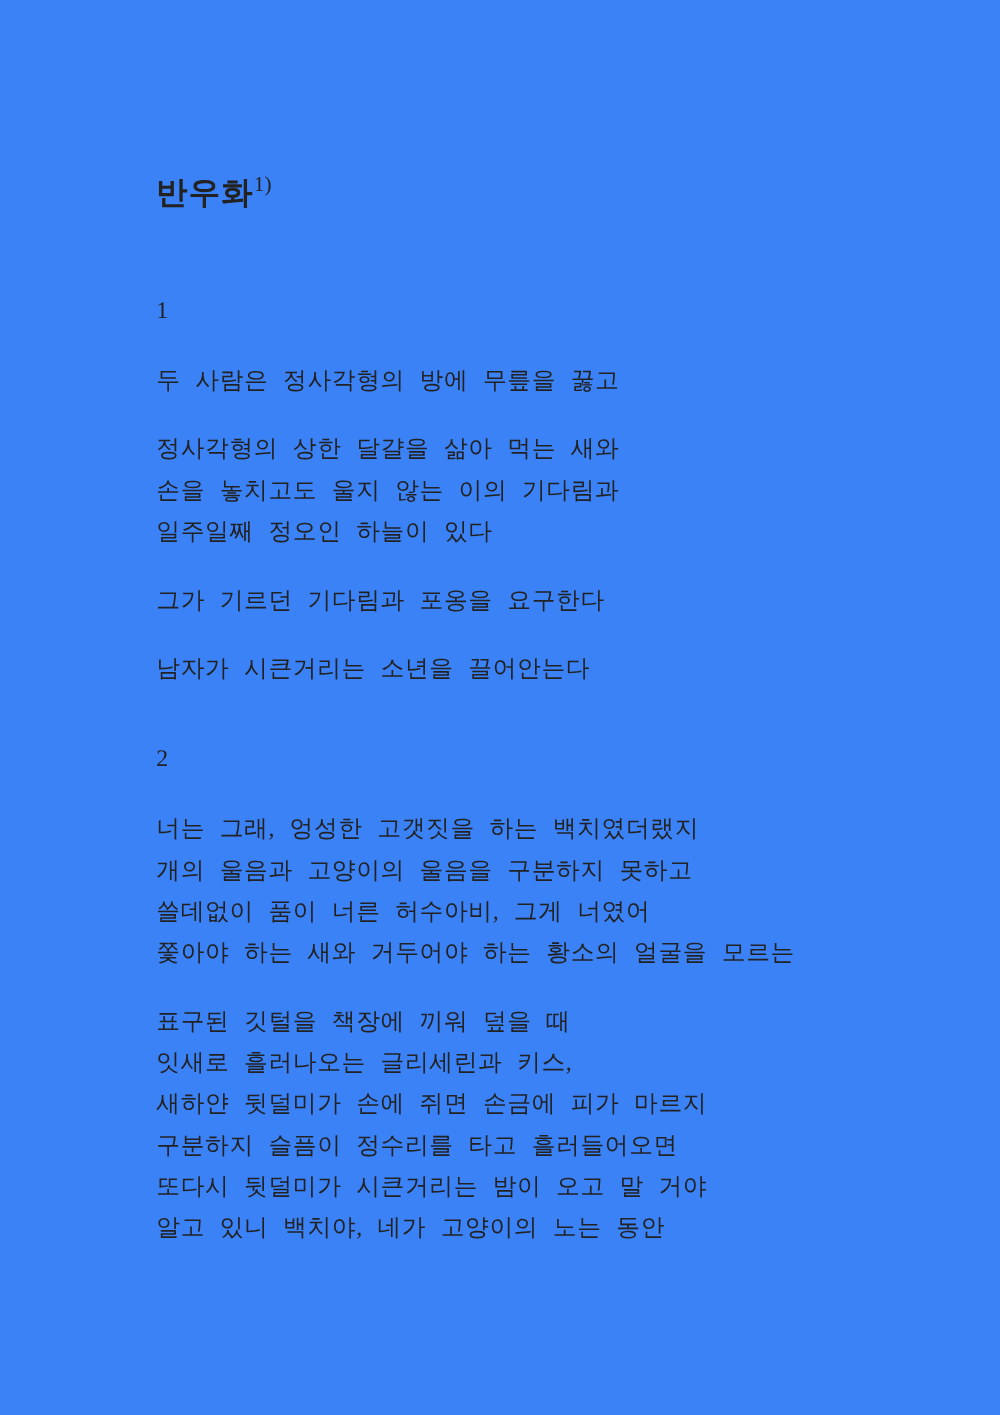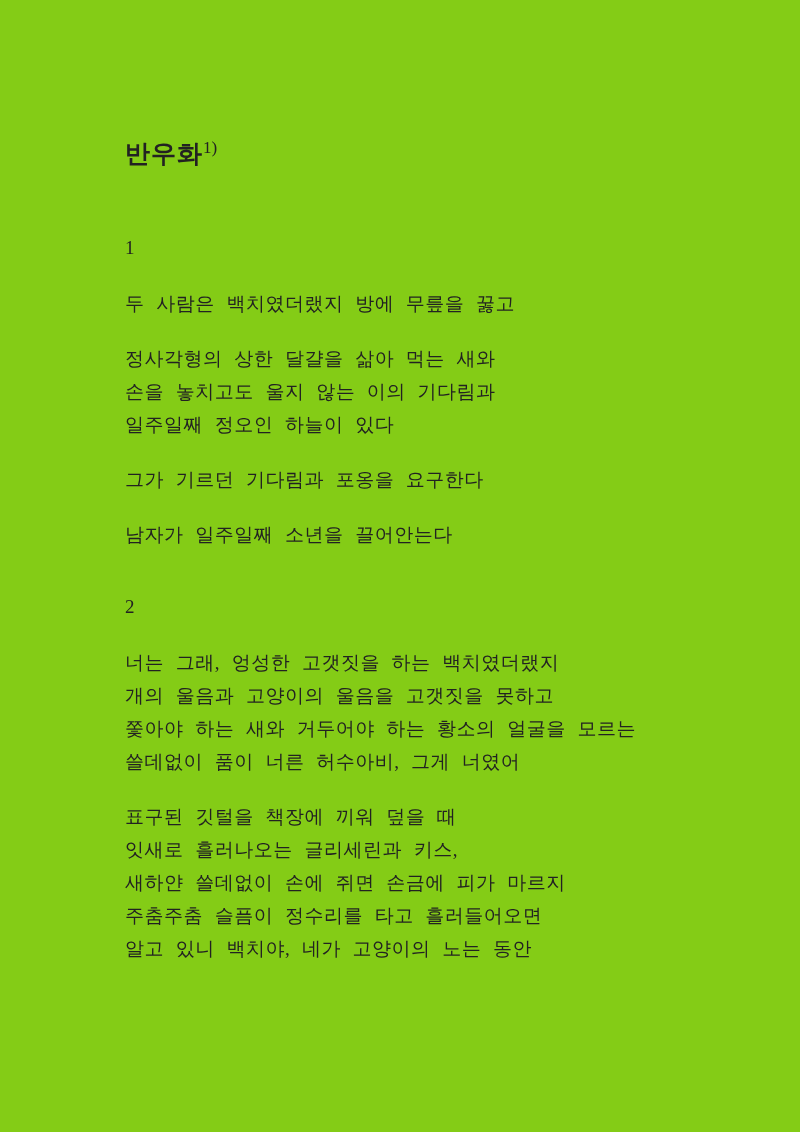--- a/index.html
+++ b/index.html
@@ -4,21 +4,21 @@
 <style>
   html, body {
     margin: 0;
     padding: 0;
     background: #ffffff;
   }
   .page {
     position: relative;
     width: 800px;
     height: 1132px;
-    background: #84cc16;
+    background: #3b82f6;
     overflow: hidden;
     font-family: "Liberation Serif", "DejaVu Serif", serif;
     color: #222222;
     box-sizing: border-box;
     padding: 131px 90px 0 125px;
   }
   .poem-title {
     font-size: 25px;
     font-weight: 600;
     letter-spacing: 1px;
@@ -54,50 +54,51 @@
 <body>
 
 <div class="page">
 
   <h1 class="poem-title"><span>반우화</span><span class="footnote-marker">1)</span></h1>
 
   <div class="section">
     <div class="section-number">1</div>
 
     <div class="stanza">
-      <div class="line">두 사람은 백치였더랬지 방에 무릎을 꿇고</div>
+      <div class="line">두 사람은 정사각형의 방에 무릎을 꿇고</div>
     </div>
 
     <div class="stanza">
       <div class="line">정사각형의 상한 달걀을 삶아 먹는 새와</div>
       <div class="line">손을 놓치고도 울지 않는 이의 기다림과</div>
       <div class="line">일주일째 정오인 하늘이 있다</div>
     </div>
 
     <div class="stanza">
       <div class="line">그가 기르던 기다림과 포옹을 요구한다</div>
     </div>
 
     <div class="stanza">
-      <div class="line">남자가 일주일째 소년을 끌어안는다</div>
+      <div class="line">남자가 시큰거리는 소년을 끌어안는다</div>
     </div>
   </div>
 
   <div class="section">
     <div class="section-number">2</div>
 
     <div class="stanza">
       <div class="line">너는 그래, 엉성한 고갯짓을 하는 백치였더랬지</div>
-      <div class="line">개의 울음과 고양이의 울음을 고갯짓을 못하고</div>
+      <div class="line">개의 울음과 고양이의 울음을 구분하지 못하고</div>
+      <div class="line">쓸데없이 품이 너른 허수아비, 그게 너였어</div>
       <div class="line">쫓아야 하는 새와 거두어야 하는 황소의 얼굴을 모르는</div>
-      <div class="line">쓸데없이 품이 너른 허수아비, 그게 너였어</div>
     </div>
 
     <div class="stanza">
       <div class="line">표구된 깃털을 책장에 끼워 덮을 때</div>
       <div class="line">잇새로 흘러나오는 글리세린과 키스,</div>
-      <div class="line">새하얀 쓸데없이 손에 쥐면 손금에 피가 마르지</div>
-      <div class="line">주춤주춤 슬픔이 정수리를 타고 흘러들어오면</div>
+      <div class="line">새하얀 뒷덜미가 손에 쥐면 손금에 피가 마르지</div>
+      <div class="line">구분하지 슬픔이 정수리를 타고 흘러들어오면</div>
+      <div class="line">또다시 뒷덜미가 시큰거리는 밤이 오고 말 거야</div>
       <div class="line">알고 있니 백치야, 네가 고양이의 노는 동안</div>
     </div>
   </div>
 
 </div>
 
 </body></html>

